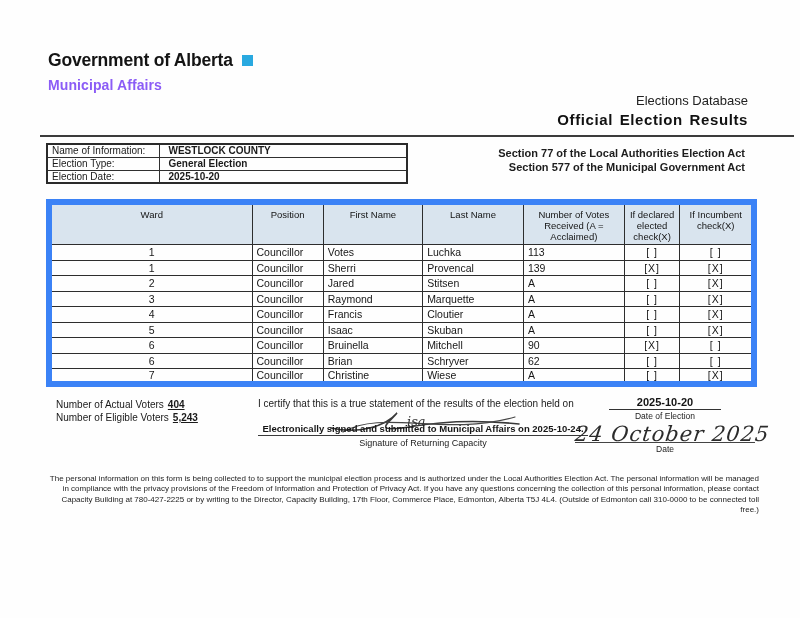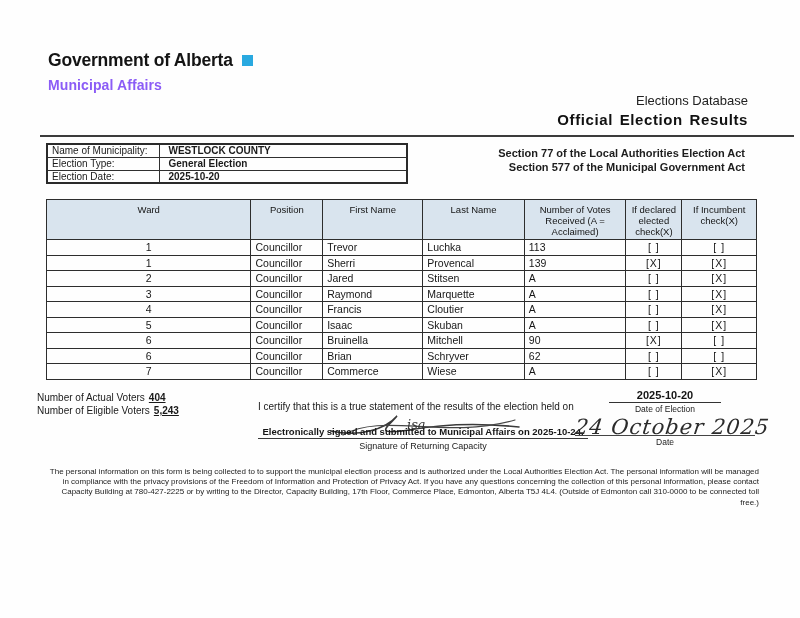--- a/index.html
+++ b/index.html
@@ -20,34 +20,34 @@
 
   
   .mid { display:flex; justify-content:space-between; margin:6px 55px 0 46px; }
   .info-table { border-collapse:collapse; width:362px; border:2px solid #2a2a2a; }
   .info-table td { border:1.2px solid #2f2f2f; font-size:10px; height:13px; padding:0 0 0 4px; color:#1a1a1a; }
   .info-table td.lbl { width:112px; }
   .info-table td.val { padding-left:9px; font-weight:600; }
   .legal { text-align:right; font-size:11px; line-height:13.5px; color:#1d1d1d; margin-top:4px; font-weight:600; }
 
   
-  table.results { border-collapse:collapse; width:711px; margin:15px 43px 0 46px; border:1px solid #3b82f6; table-layout:fixed; }
+  table.results { border-collapse:collapse; width:711px; margin:15px 43px 0 46px; border:6px solid #3b82f6; table-layout:fixed; }
   table.results th { background:#d9e4ee; font-size:9.5px; font-weight:400; color:#141414; border:1.3px solid #2d2d2d; vertical-align:top; padding:4px 2px 2px; height:40px; white-space:pre-line; line-height:11px; text-align:center; }
   table.results td { border:1.3px solid #2d2d2d; font-size:10.5px; height:15.5px; padding:0 4px; color:#161616; }
   col.c-ward { width:28.8%; } col.c-pos { width:10.1%; } col.c-first { width:14.1%; }
   col.c-last { width:14.3%; } col.c-votes { width:14.3%; } col.c-decl { width:7.9%; } col.c-inc { width:10.5%; }
   td.center { text-align:center; }
   td.left { text-align:left; padding-left:6px; }
   td.chk { text-align:center; letter-spacing:1px; }
 
   
   .summary { position:relative; height:62px; margin-top:9px; }
-  .voters { position:absolute; left:37px; top:2px; font-size:10px; line-height:13px; color:#1a1a1a; }
+  .voters { position:absolute; left:56px; top:2px; font-size:10px; line-height:13px; color:#1a1a1a; }
   .voters .u { font-weight:600; text-decoration:underline; margin-left:4px; }
-  .cert { position:absolute; left:258px; top:12px; width:330px; text-align:center; }
+  .cert { position:absolute; left:258px; top:2px; width:330px; text-align:center; }
   .cert .certify { font-size:10px; color:#1a1a1a; text-align:left; }
   .sig { display:block; margin:-6px auto -16px; }
   .cert .esign { font-size:9.5px; font-weight:600; color:#161616; border-bottom:1.2px solid #3a3a3a; padding-bottom:1px; }
   .cert .sigcap { font-size:9px; color:#222; margin-top:2px; }
   .dates { position:absolute; left:575px; top:0; width:180px; text-align:center; }
   .edate { font-size:11px; font-weight:700; color:#141414; width:112px; margin:0 auto; border-bottom:1.4px solid #333; padding-bottom:1px; }
   .datecap { font-size:8.5px; color:#222; margin-top:1px; }
   .hand { font-family:"DejaVu Serif", serif; font-style:italic; font-size:21px; letter-spacing:1px; color:#2b2b2b; transform:skewX(-7deg); margin-top:2px; line-height:22px; white-space:nowrap; }
   .hand-line { border-bottom:1.3px solid #444; margin-top:-3px; }
   .datecap2 { font-size:8.5px; color:#222; margin-top:1px; }
@@ -72,21 +72,21 @@
       <div class="line2">Official Election Results</div>
     </div>
   </div>
 
   <div class="rule"></div>
 
   <div class="mid">
     <table class="info-table">
       <tbody>
         <tr>
-          <td class="lbl">Name of Municipality:</td>
+          <td class="lbl">Name of Information:</td>
           <td class="val">WESTLOCK COUNTY</td>
         </tr>
         <tr>
           <td class="lbl">Election Type:</td>
           <td class="val">General Election</td>
         </tr>
         <tr>
           <td class="lbl">Election Date:</td>
           <td class="val">2025-10-20</td>
         </tr>
@@ -120,21 +120,21 @@
 elected
 check(X)</th>
         <th>If Incumbent
 check(X)</th>
       </tr>
     </thead>
     <tbody>
       <tr>
         <td class="center">1</td>
         <td class="left">Councillor</td>
-        <td class="left">Trevor</td>
+        <td class="left">Votes</td>
         <td class="left">Luchka</td>
         <td class="left">113</td>
         <td class="chk">[ ]</td>
         <td class="chk">[ ]</td>
       </tr>
       <tr>
         <td class="center">1</td>
         <td class="left">Councillor</td>
         <td class="left">Sherri</td>
         <td class="left">Provencal</td>
@@ -192,21 +192,21 @@
         <td class="left">Councillor</td>
         <td class="left">Brian</td>
         <td class="left">Schryver</td>
         <td class="left">62</td>
         <td class="chk">[ ]</td>
         <td class="chk">[ ]</td>
       </tr>
       <tr>
         <td class="center">7</td>
         <td class="left">Councillor</td>
-        <td class="left">Commerce</td>
+        <td class="left">Christine</td>
         <td class="left">Wiese</td>
         <td class="left">A</td>
         <td class="chk">[ ]</td>
         <td class="chk">[X]</td>
       </tr>
     </tbody>
   </table>
 
   <div class="summary">
     <div class="voters">

